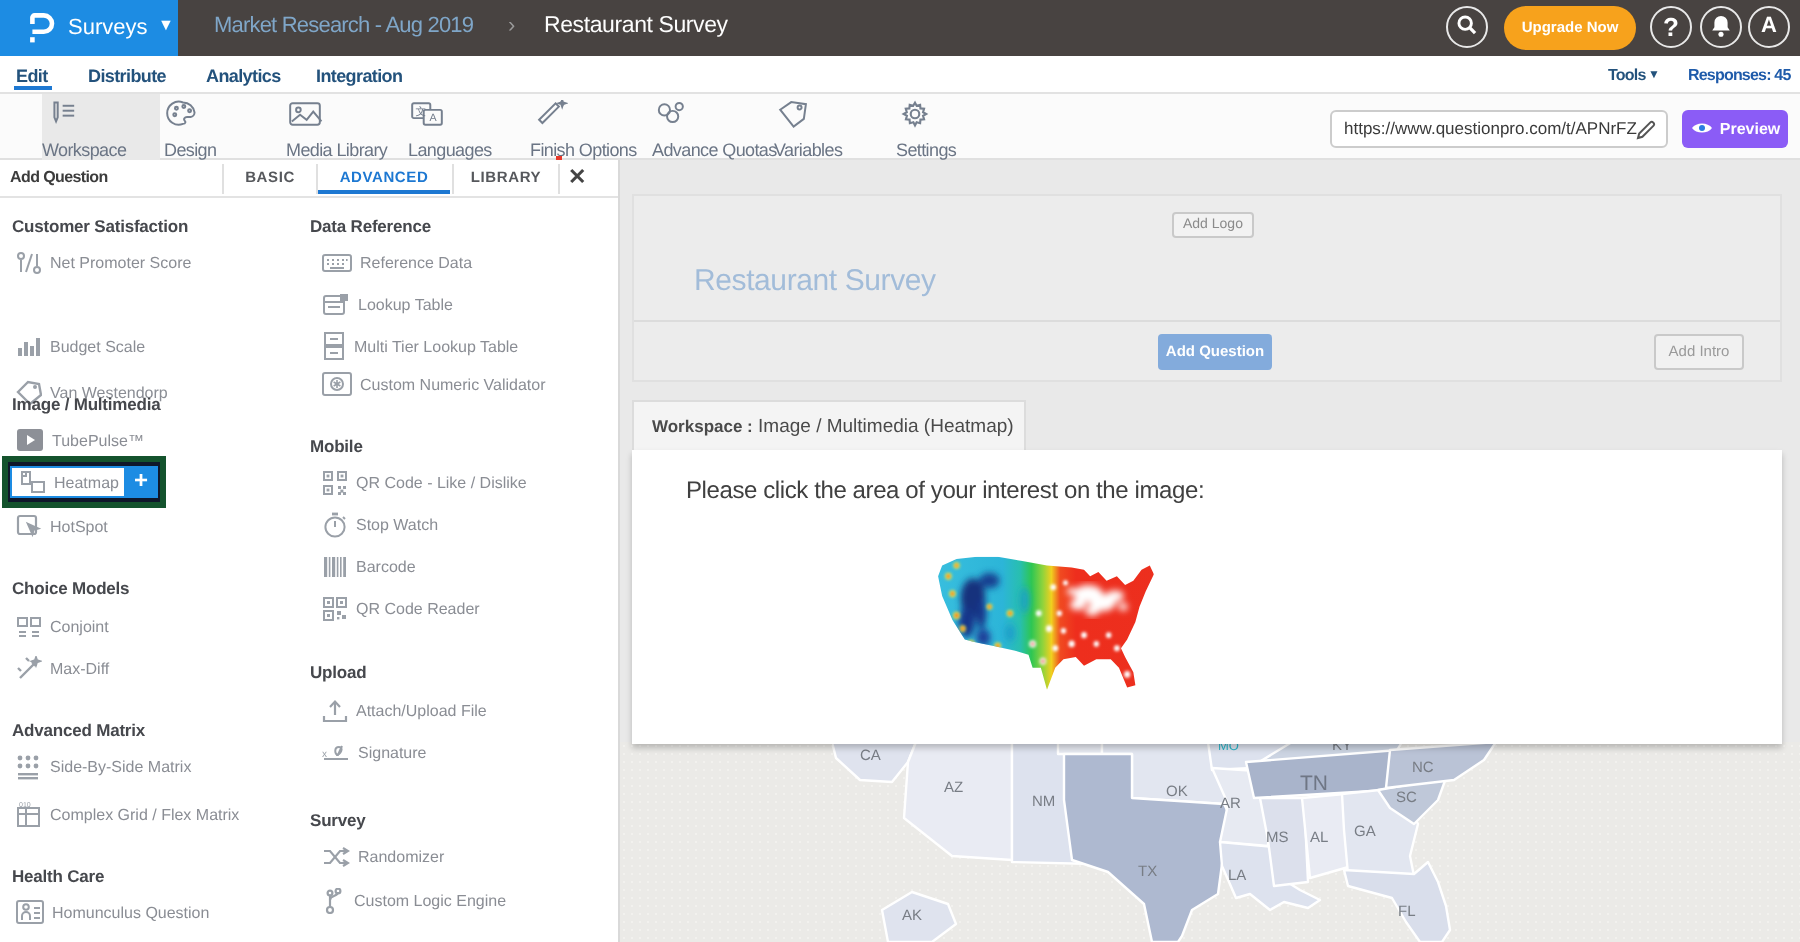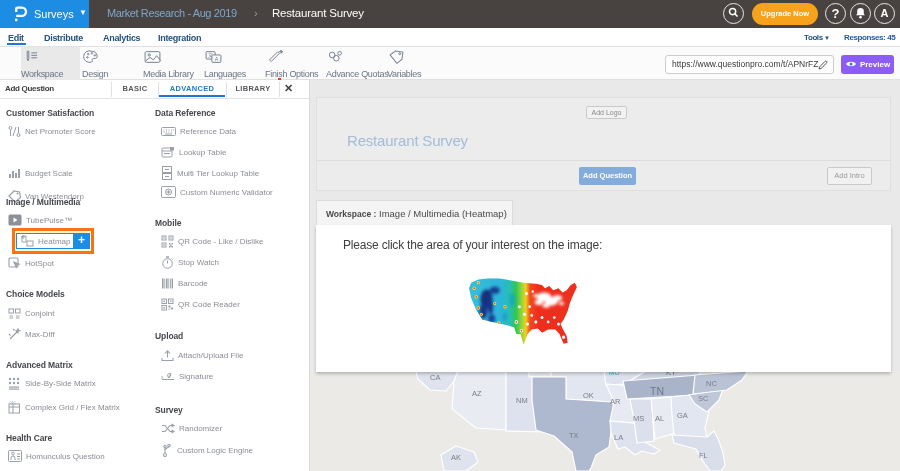--- a/index.html
+++ b/index.html
@@ -157,20 +157,29 @@
   </div>
   <div class="tbtn" style="left:375px;width:59px;">
     <svg width="22" height="17" viewBox="0 0 22 17">
         <g fill="none" stroke="#76808f" stroke-width="1.2">
           <path d="M3 7 L9 1.5 h9 v9 L12.5 16 3 7 z" transform="rotate(8 11 8)"></path>
           <circle cx="15" cy="4.5" r="1.2"></circle>
         </g>
       </svg>
     <div class="tlabel">Variables</div>
   </div>
+  <div class="tbtn" style="left:436px;width:59px;">
+    <svg width="19" height="15" viewBox="0 0 17 17" style="margin-top:3px">
+        <g fill="none" stroke="#76808f" stroke-width="1.3">
+          <circle cx="8.5" cy="8.5" r="2.6"></circle>
+          <path d="M8.5 1.6 l1 1.9 2.1-0.6 0.2 2.2 2.2 0.2-0.6 2.1 1.9 1.1-1.9 1.1 0.6 2.1-2.2 0.2-0.2 2.2-2.1-0.6-1 1.9-1-1.9-2.1 0.6-0.2-2.2-2.2-0.2 0.6-2.1L1.6 8.5 l1.9-1.1L2.9 5.3 l2.2-0.2 0.2-2.2 2.1 0.6 z"></path>
+        </g>
+      </svg>
+    <div class="tlabel">Settings</div>
+  </div>
   <div id="urlbox">https://www.questionpro.com/t/APNrFZ<svg width="10" height="10" viewBox="0 0 10 10" style="position:absolute;right:5px;top:4px">
         <path d="M1 9 L1.6 6.8 7.2 1.2 a0.9 0.9 0 0 1 1.3 0 l0.3 0.3 a0.9 0.9 0 0 1 0 1.3 L3.2 8.4 Z" fill="none" stroke="#555" stroke-width="1"></path>
       </svg></div>
   <div id="previewbtn"><svg width="12" height="8" viewBox="0 0 12 8" style="vertical-align:-1px;margin-right:3px">
         <path d="M1 4 C3 1 9 1 11 4 C9 7 3 7 1 4 Z" fill="#fff"></path>
         <circle cx="6" cy="4" r="1.5" fill="#2a7de1"></circle>
       </svg>Preview</div>
 <div style="position:absolute;left:278px;top:31px;width:3px;height:3px;background:#e8392b;"></div>
   </div>
 
@@ -213,21 +222,21 @@
           <rect x="7" y="6" width="2" height="5"></rect>
           <rect x="10" y="2" width="2" height="9"></rect>
         </g>
       </svg>Budget Scale</div>
   <div class="shead" style="left:6px;top:117px;">Image / Multimedia</div>
   <div class="item" style="left:8px;top:132px;">
     <svg width="14" height="12" viewBox="0 0 14 12">
         <rect x="0.5" y="0.5" width="13" height="11" rx="1.5" fill="#8d9097"></rect>
         <path d="M5.5 3.5 L9.5 6 5.5 8.5 z" fill="#fff"></path>
       </svg>TubePulse™</div>
-  <div id="hmrow" style="position:absolute;left:12px;top:148px;width:82px;height:26px;border:3px solid #f97316;background:#fef9c3;">
+  <div id="hmrow" style="position:absolute;left:1px;top:148px;width:82px;height:26px;border:3px solid #14532d;background:#0f172a;">
     <div style="position:absolute;left:1px;top:2px;width:74px;height:16px;border:1.5px solid #1d8ce3;background:#fff;"></div>
     <svg width="13" height="13" viewBox="0 0 13 13" style="position:absolute;left:6px;top:4px;">
         <g fill="none" stroke="#9aa0a8" stroke-width="1">
           <path d="M1 1 h4 v6 h-4 z" fill="none"></path>
           <path d="M1 1 h2 v2 h-2 z"></path>
           <rect x="6" y="6" width="6" height="5"></rect>
         </g>
       </svg>
     <span style="position:absolute;left:23px;top:6px;font-size:8px;color:#8a8d94;">Heatmap</span>
     <div style="position:absolute;left:58px;top:2px;width:17px;height:16px;background:#1d8ce3;color:#fff;font-size:12px;font-weight:bold;text-align:center;line-height:15px;">+</div>

